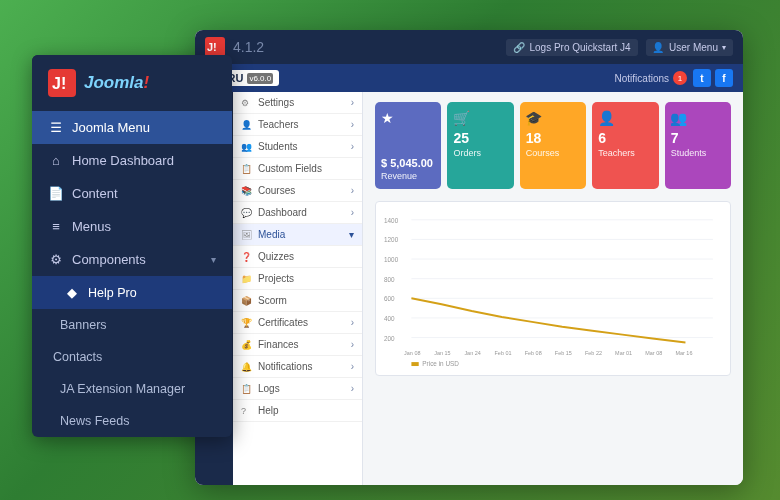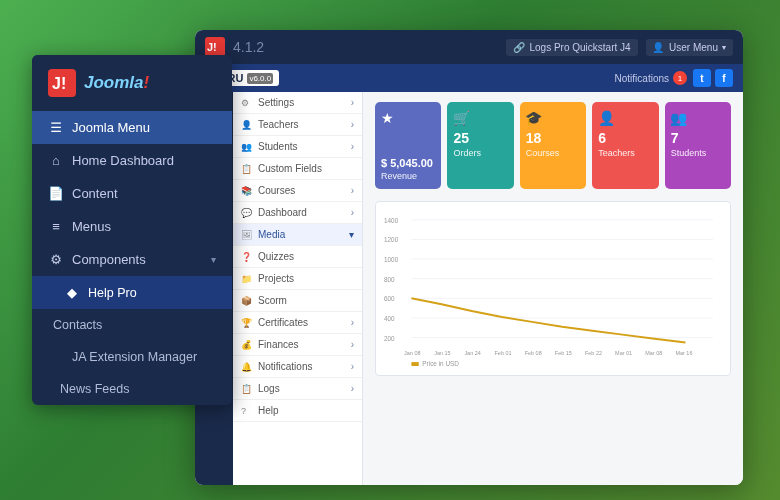--- a/index.html
+++ b/index.html
@@ -319,26 +319,29 @@
     <span class="item-icon">⚙</span>
     <span>Components</span>
     <span class="chevron">▾</span>
   </div>
 
   <div class="sidebar-item sub-item active">
     <span class="item-icon">◆</span>
     <span>Help Pro</span>
   </div>
 
+  <div class="sidebar-item section-item" style="padding-left:28px; font-size:12.5px; color:#b0bcd8;">
+    <span>Banners</span>
+  </div>
 
   <div class="sidebar-item section-item" style="padding-left:21px; font-size:12.5px; color:#b0bcd8;">
     <span>Contacts</span>
   </div>
 
-  <div class="sidebar-item section-item" style="padding-left:40px; font-size:12.5px; color:#b0bcd8;">
+  <div class="sidebar-item section-item" style="padding-left:28px; font-size:12.5px; color:#b0bcd8;">
     <span>JA Extension Manager</span>
   </div>
 
   <div class="sidebar-item section-item" style="padding-left:28px; font-size:12.5px; color:#b0bcd8;">
     <span>News Feeds</span>
   </div>
 </div>
 
 <div class="dashboard-panel">
 

